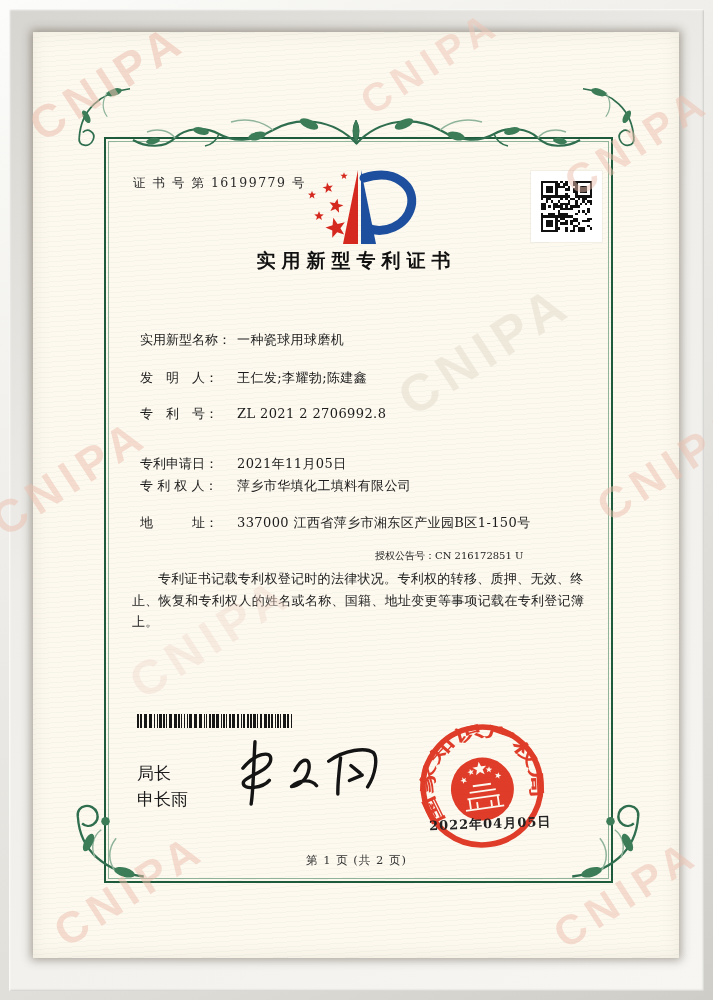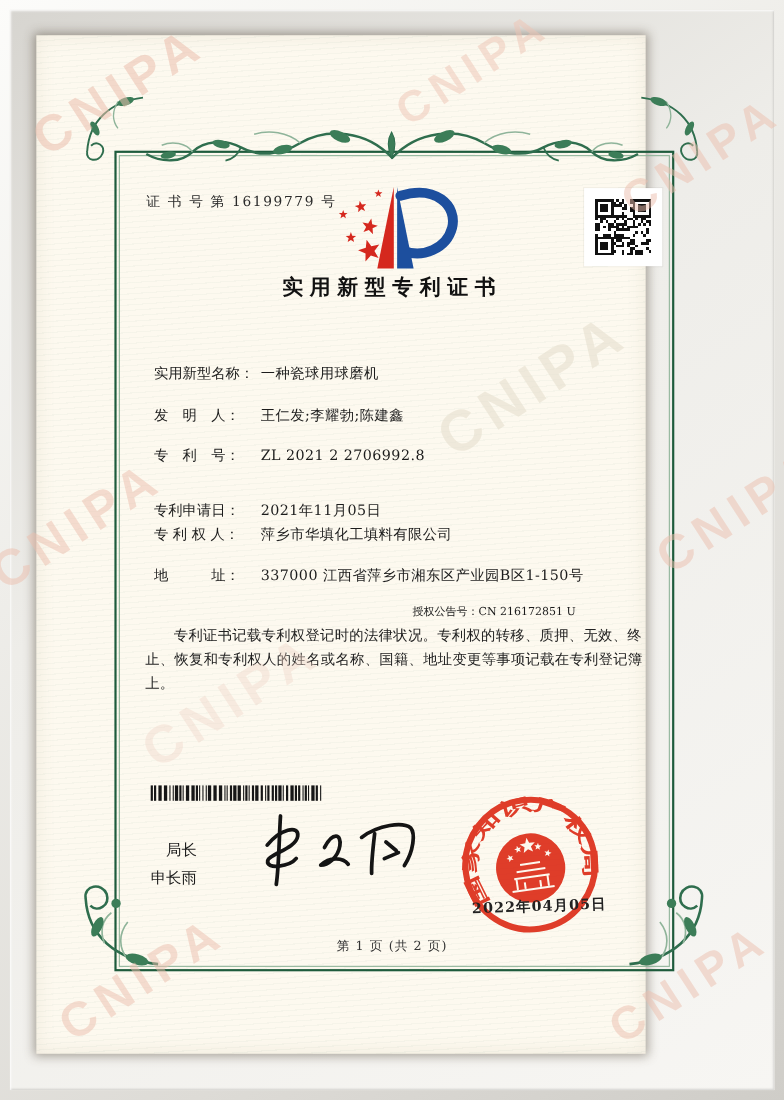--- a/index.html
+++ b/index.html
@@ -4,43 +4,43 @@
 <style>
   html,body{margin:0;padding:0;background:#ffffff;}
   .page{position:relative;width:713px;height:1000px;overflow:hidden;
         font-family:"DejaVu Serif","Liberation Serif",serif;background:#fff;}
   
   .frame{position:absolute;inset:0;
      background:linear-gradient(145deg,#fcfcfa 0%,#efeeea 35%,#dddbd6 75%,#cfcdc8 100%);}
   .frame-ridge{position:absolute;inset:9px;
      background:linear-gradient(145deg,#d7d5d0 0%,#eeede9 40%,#f7f6f3 100%);
      box-shadow:inset 1px 1px 2px rgba(255,255,255,.9), inset -1px -1px 2px rgba(0,0,0,.15);}
-  .paper{position:absolute;left:33px;top:32px;width:554px;height:926px;
+  .paper{position:absolute;left:33px;top:32px;width:646px;height:926px;
      background:
        repeating-linear-gradient(176deg, rgba(130,165,145,.06) 0 1px, rgba(0,0,0,0) 1px 5px),
        #fdf9ef;
      box-shadow:0 0 9px 2px rgba(70,60,45,.45), inset 0 0 18px rgba(140,120,90,.12);}
   
   .border-box{position:absolute;left:71px;top:105px;width:505px;height:742px;
      border:2px solid #1e5b3c;}
   .border-box::before{content:'';position:absolute;inset:2px;border:1px solid #8fb49a;}
   .ornament{position:absolute;pointer-events:none;}
   
   .cert-no{position:absolute;left:100px;top:143px;font-size:12.5px;letter-spacing:1.5px;color:#2a2a2a;}
   .title{position:absolute;left:71px;top:216px;width:505px;text-align:center;
      font-size:19px;font-weight:bold;letter-spacing:6px;color:#111;}
   .row{position:absolute;left:107px;font-size:13px;color:#1c1c1c;white-space:nowrap;}
   .row .lab{display:inline-block;min-width:97px;}
   .row .val{letter-spacing:.4px;}
   .grant2{position:absolute;left:342px;font-size:10px;color:#1c1c1c;white-space:nowrap;}
   .paras{position:absolute;left:99px;top:536px;width:454px;}
   .paras p{margin:0;text-indent:2em;font-size:13px;line-height:21.5px;color:#222;
      letter-spacing:.3px;}
-  .director{position:absolute;left:104px;top:728px;font-size:14px;color:#1b1b1b;line-height:26px;
-     font-family:"DejaVu Sans","Liberation Sans",sans-serif;text-align:right;}
+  .director{position:absolute;left:104px;top:728px;font-size:17px;color:#1b1b1b;line-height:26px;
+     font-family:"DejaVu Sans","Liberation Sans",sans-serif;}
   .pagenum{position:absolute;left:71px;top:821px;width:505px;text-align:center;
      font-size:11.5px;color:#333;letter-spacing:1px;}
   .footnote{position:absolute;left:0;top:857px;width:646px;text-align:center;
      font-size:12.5px;color:#222;letter-spacing:2px;}
   
   .logo{position:absolute;left:255px;top:133px;}
   .qr{position:absolute;left:498px;top:139px;width:71px;height:71px;background:#fff;
       box-shadow:0 0 0 1px rgba(0,0,0,.04);}
   .barcode{position:absolute;left:104px;top:682px;width:160px;height:14px;display:flex;align-items:stretch;}
   .barcode div{background:#161616;}

